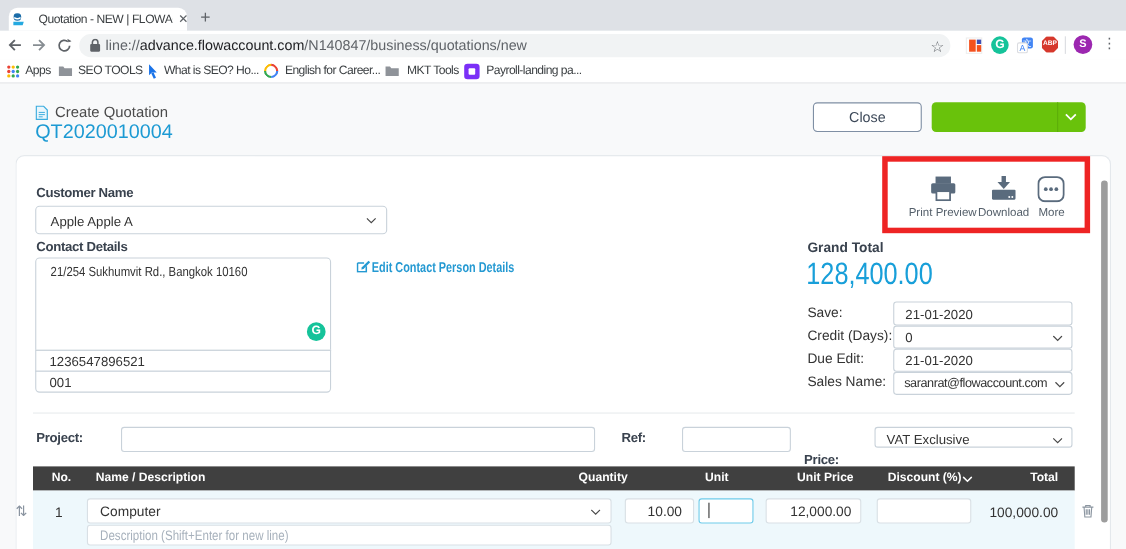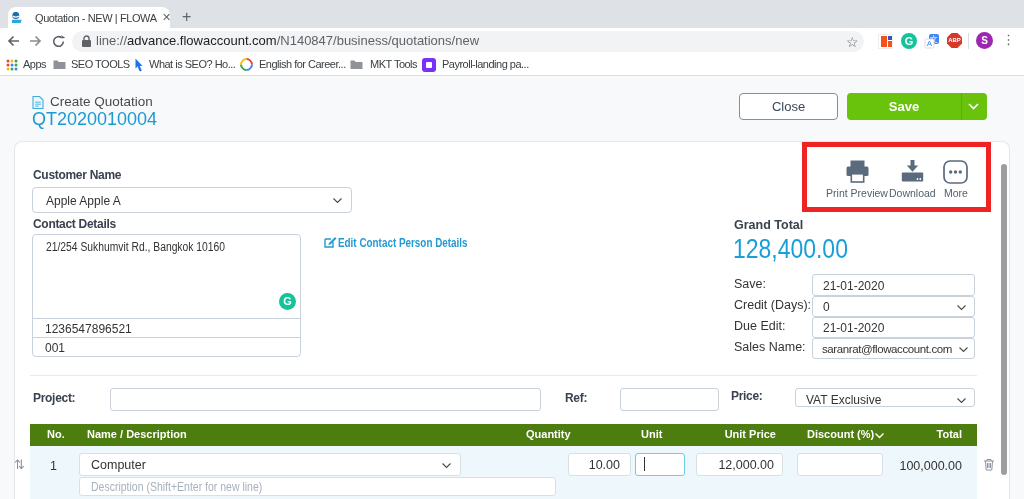--- a/index.html
+++ b/index.html
@@ -35,21 +35,21 @@
   .fld { background:#fff; border:1px solid #c9d2da; font-size:12px; color:#333; }
 
   .redbox { left:802px; top:142px; width:189px; height:70px; border:5px solid #ee2424; }
   .toolic-lbl { top:187px; font-size:10.5px; color:#55606b; text-align:center; white-space:nowrap; }
 
   .gt-lbl { left:734px; top:218px; font-size:12.5px; font-weight:bold; color:#39424e; }
   .gt-val { left:733px; top:233px; font-size:28px; color:#189fd9; transform:scaleX(0.82); transform-origin:0 0; white-space:nowrap; }
 
   .divider { left:30px; top:375px; width:947px; height:1px; background:#e8ebed; }
 
-  .thead { left:30px; top:424px; width:947px; height:22px; background:#4d7c0f; color:#fff; font-size:11px; font-weight:bold; }
+  .thead { left:30px; top:424px; width:947px; height:22px; background:#404040; color:#fff; font-size:11px; font-weight:bold; }
   .thead span { position:absolute; top:4px; }
   .tbody { left:30px; top:446px; width:947px; height:53px; background:#eef8fc; }
 
   .rowfld { background:#fff; border:1px solid #d9e0e5; border-radius:3px; font-size:12.5px; color:#333; height:23px; }
 
   .scrollthumb { left:1001px; top:164px; width:6px; height:311px; background:#9d9d9d; border-radius:3px; }
 
   svg { display:block; }
 </style>
 </head>
@@ -164,21 +164,20 @@
   <svg width="12" height="13" viewBox="0 0 12 13">
       <path d="M1 0.5 h6.5 l3.5 3.5 v8.5 h-10 z" fill="#eaf6fc" stroke="#3dadde" stroke-width="1.1"></path>
       <path d="M3.2 6.2 h5.6 M3.2 8.2 h5.6 M3.2 10.2 h3.6" stroke="#3dadde" stroke-width="0.9"></path>
     </svg>
 </div>
 <div class="abs h-small">Create Quotation</div>
 <div class="abs h-qt">QT2020010004</div>
 
 <div class="abs btn-close">Close</div>
 <div class="abs btn-save">
-    <div class="txt">Save</div>
     <div class="sep"></div>
   <svg style="position:absolute; left:121px; top:10px;" width="11" height="7" viewBox="0 0 11 7">
       <path d="M1 1 l4.5 4.5 L10 1" stroke="#fff" stroke-width="1.6" fill="none"></path>
     </svg>
 </div>
 
 <div class="abs lbl" style="left:33px; top:168px;">Customer Name</div>
 <div class="abs fld" style="left:32px; top:187px; width:320px; height:26px; border-radius:4px;">
   <div style="position:absolute; left:13px; top:6px;">Apple Apple A</div>
   <svg style="position:absolute; right:9px; top:10px;" width="9" height="6" viewBox="0 0 9 6">
@@ -260,21 +259,21 @@
       <path d="M0.5 0.5 l4 4 4-4" stroke="#4a4a4a" stroke-width="1.1" fill="none"></path>
     </svg>
   </div>
 
 <div class="abs divider"></div>
 
 <div class="abs lbl" style="left:33px; top:391px;">Project:</div>
 <div class="abs fld" style="left:110px; top:388px; width:431px; height:23px; border-radius:3px;"></div>
 <div class="abs lbl" style="left:565px; top:391px;">Ref:</div>
 <div class="abs fld" style="left:620px; top:388px; width:99px; height:23px; border-radius:3px;"></div>
-<div class="abs lbl" style="left:731px; top:389px;">Price:</div>
+<div class="abs lbl" style="left:731px; top:411px;">Price:</div>
 <div class="abs fld" style="left:795px; top:388px; width:180px; height:19px; border-radius:3px;">
     <div style="position:absolute; left:10px; top:4px;">VAT Exclusive</div>
   <svg style="position:absolute; right:8px; top:9px;" width="9" height="6" viewBox="0 0 9 6">
       <path d="M0.5 0.5 l4 4 4-4" stroke="#4a4a4a" stroke-width="1.1" fill="none"></path>
     </svg>
   </div>
 
 <div class="abs thead">
   <span style="left:17px;">No.</span>
   <span style="left:57px;">Name / Description</span>
@@ -284,21 +283,21 @@
   <span style="left:777px; white-space:nowrap;">Discount (%)</span>
   <svg style="position:absolute; left:845px; top:9px;" width="9" height="6" viewBox="0 0 9 6">
       <path d="M0.5 0.5 l4 4 4-4" stroke="#fff" stroke-width="1.4" fill="none"></path>
     </svg>
   <span style="left:832px; width:100px; text-align:right; white-space:nowrap;">Total</span>
 </div>
 <div class="abs tbody"></div>
 
 <div class="abs" style="left:14px; top:457px; font-size:13px; color:#8a94a0;">⇅</div>
 <div class="abs" style="left:50px; top:459px; font-size:12.5px; color:#333;">1</div>
-<div class="abs rowfld" style="left:79px; top:453px; width:382px;">
+<div class="abs rowfld" style="left:79px; top:453px; width:477px;">
   <div style="position:absolute; left:11px; top:4px;">Computer</div>
   <svg style="position:absolute; right:9px; top:9px;" width="9" height="6" viewBox="0 0 9 6">
       <path d="M0.5 0.5 l4 4 4-4" stroke="#4a4a4a" stroke-width="1.1" fill="none"></path>
     </svg>
 </div>
 <div class="abs rowfld" style="left:568px; top:453px; width:63px;">
     <div style="position:absolute; right:10px; top:4px;">10.00</div>
   </div>
 <div class="abs rowfld" style="left:635px; top:453px; width:50px; border:1.5px solid #6fcbea;">
     <div style="position:absolute; left:8px; top:3px; width:1px; height:14px; background:#333;"></div>

